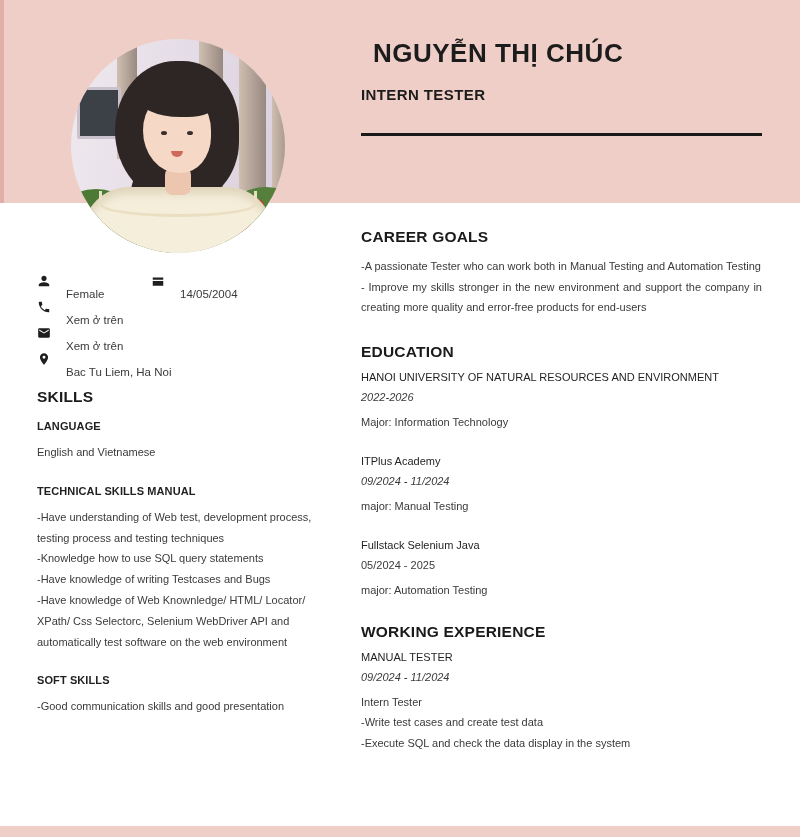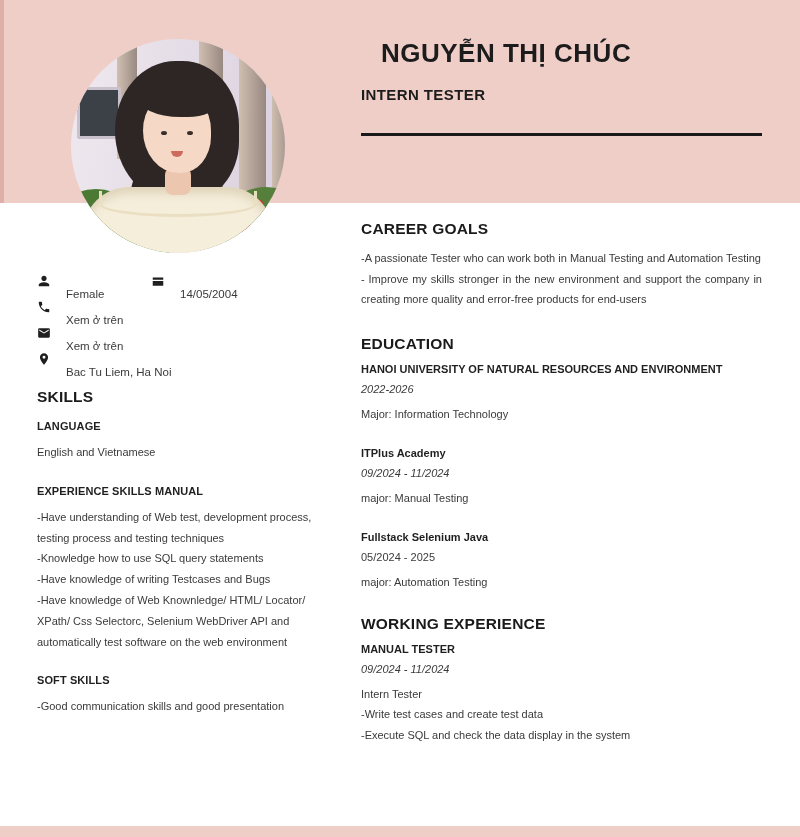--- a/index.html
+++ b/index.html
@@ -7,21 +7,21 @@
   body { font-family:"Liberation Sans","DejaVu Sans",sans-serif; color:#333; }
   .page { position:relative; width:800px; height:837px; background:#fff; overflow:hidden; }
 
   
   .band-top { position:absolute; left:0; top:0; width:800px; height:203px; background:#F0CEC8; }
   .band-top .edge { position:absolute; left:0; top:0; width:4px; height:203px; background:#E0B0A8; }
   .band-bottom { position:absolute; left:0; top:826px; width:800px; height:44px; background:#F0CEC8; }
   .watermark { position:absolute; right:35px; top:14px; font-family:"DejaVu Sans Mono","Liberation Mono",monospace; font-size:12px; letter-spacing:1px; color:#4a4a4a; }
 
   
-  .name { position:absolute; left:381px; top:38px; font-size:26px; font-weight:bold; color:#1c1c1c; letter-spacing:.5px; }
+  .name { position:absolute; left:373px; top:38px; font-size:26px; font-weight:bold; color:#1c1c1c; letter-spacing:.5px; }
   .job-title { position:absolute; left:361px; top:86px; font-size:15px; font-weight:bold; color:#1c1c1c; letter-spacing:.4px; }
   .hdr-divider { position:absolute; left:361px; top:133px; width:401px; height:3px; background:#1a1a1a; }
 
   
   .photo { position:absolute; left:71px; top:39px; width:214px; height:214px; border-radius:50%; overflow:hidden;
            background:linear-gradient(100deg,#efe9ef 0%,#e4dce6 50%,#d9cfdd 100%); }
   .photo * { position:absolute; }
   .pillar { top:0; height:214px; background:linear-gradient(90deg,#cdbcab,#a8978b 60%,#8f8076); opacity:.9; }
   .p1 { left:46px; width:20px; height:120px; }
   .p2 { left:128px; width:24px; }
@@ -58,26 +58,26 @@
   .c-val.gender { width:51px; }
   .c-icon.second { margin-left:34px; }
 
   h2 { font-size:15.5px; font-weight:bold; color:#1a1a1a; letter-spacing:.2px; }
   .left-col h2 { margin:16px 0 12px; }
   h3 { font-size:11px; font-weight:bold; color:#1f1f1f; margin:22px 0 10px; letter-spacing:.1px; }
   h3.first { margin-top:14px; }
   .line { font-size:11px; color:#3a3a3a; line-height:20.8px; }
 
   
-  .right-col { position:absolute; left:361px; top:220px; width:401px; }
+  .right-col { position:absolute; left:361px; top:228px; width:401px; }
   .right-col h2 { margin:0 0 10px; }
   .right-col h2.spaced { margin-top:25px; }
   .para { font-size:11px; color:#3a3a3a; line-height:20.7px; text-align:justify; }
   .entry { margin-bottom:22px; }
-  .entry-title { font-size:11px; font-weight:bold; color:#1f1f1f; margin-bottom:8px; }
+  .entry-title { font-size:11px; font-weight:normal; color:#1f1f1f; margin-bottom:8px; }
   .entry-period { font-size:11px; font-style:italic; color:#3a3a3a; margin-bottom:9px; }
   .entry-period.upright { font-style:normal; }
 </style>
 </head>
 <body>
 
 <div class="page">
 
   <div class="band-top">
     <div class="edge"></div>
@@ -158,21 +158,21 @@
           </svg>
       </span>
       <span class="c-val">Bac Tu Liem, Ha Noi</span>
     </div>
 
     <h2>SKILLS</h2>
 
     <h3 class="first">LANGUAGE</h3>
     <p class="line">English and Vietnamese</p>
 
-    <h3>EXPERIENCE SKILLS MANUAL</h3>
+    <h3>TECHNICAL SKILLS MANUAL</h3>
     <p class="line">-Have understanding of Web test, development process, testing process and testing techniques</p>
     <p class="line">-Knowledge how to use SQL query statements</p>
     <p class="line">-Have knowledge of writing Testcases and Bugs</p>
     <p class="line">-Have knowledge of Web Knownledge/ HTML/ Locator/ XPath/ Css Selectorc, Selenium WebDriver API and automatically test software on the web environment</p>
 
     <h3>SOFT SKILLS</h3>
     <p class="line">-Good communication skills and good presentation</p>
 
   </aside>
 

